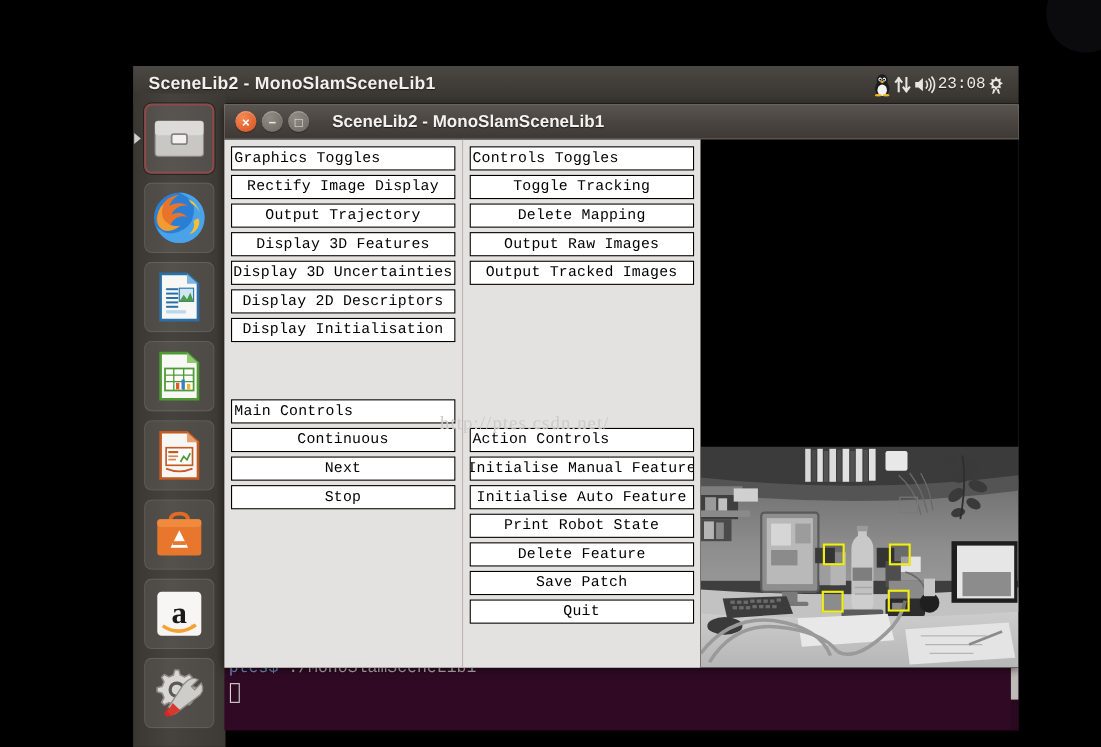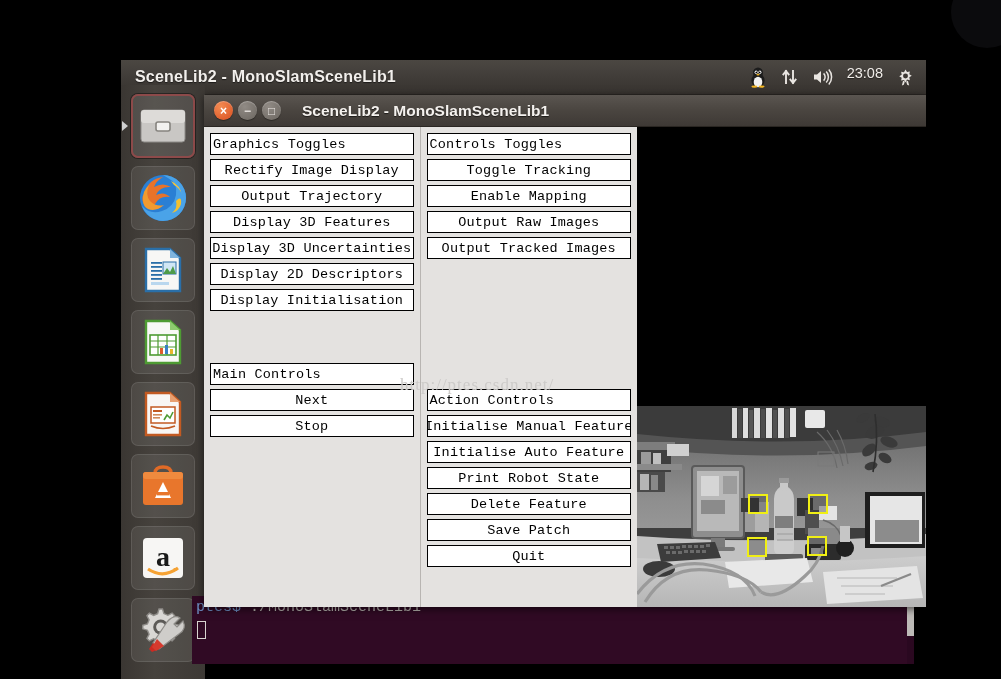--- a/index.html
+++ b/index.html
@@ -26,21 +26,21 @@
     background: linear-gradient(180deg,#4b4742 0%,#413d39 48%,#37332f 100%);
     display: flex; align-items: center;
     border-bottom: 1px solid #2b2724;
   }
   .unity-title {
     color: #f2efec; font-size: 16px; font-weight: bold;
     letter-spacing: .2px; margin-left: 14px;
     text-shadow: 0 1px 1px rgba(0,0,0,.55);
     white-space: nowrap;
   }
-  .tray { margin-left: auto; display: flex; align-items: flex-start; gap: 13px; padding-right: 11px; }
+  .tray { margin-left: auto; display: flex; align-items: center; padding-right: 11px; font-family: Liberation Mono, monospace; }
   .tray-item { display: flex; align-items: center; justify-content: center; height: 24px; }
   .tray-clock { color: #f0ece8; font-size: 14.5px; text-shadow: 0 1px 1px rgba(0,0,0,.5); }
 
   
   .launcher {
     position: absolute; left: 121px; top: 85px;
     width: 84px; height: 594px;
     background: linear-gradient(90deg,#3a3632 0%,#46423d 40%,#3d3935 100%);
     padding-top: 2px;
   }
@@ -133,21 +133,21 @@
     background: #000; overflow: hidden;
   }
   
   .camview {
     position: absolute; left: 433px; top: 279px; width: 289px; height: 201px;
     background: #1b1b1b; overflow: hidden;
   }
 
   
   .terminal {
-    position: absolute; left: 192px; top: 596px; width: 722px; height: 68px;
+    position: absolute; left: 204px; top: 596px; width: 722px; height: 68px;
     background: #300a24; overflow: hidden;
   }
   .term-line {
     font-family: "Liberation Mono","DejaVu Sans Mono", monospace;
     font-size: 15px; color: #b6b2ae;
     padding: 3px 0 0 4px; white-space: nowrap;
   }
   .term-prompt { color: #6e8fc4; }
   .term-cursor {
     width: 9px; height: 18px; border: 1px solid #d8d4d0;
@@ -344,31 +344,32 @@
             <div class="xbtn">Display 3D Features</div>
             <div class="xbtn">Display 3D Uncertainties</div>
             <div class="xbtn">Display 2D Descriptors</div>
             <div class="xbtn">Display Initialisation</div>
           </div>
 
           <div style="height:48px"></div>
 
           <div class="ctrl-grp">
             <div class="xbtn hdr">Main Controls</div>
+            <div class="xbtn">Continuous</div>
             <div class="xbtn">Next</div>
             <div class="xbtn">Stop</div>
           </div>
         </div>
 
         <div class="ctrl-col">
 
           <div class="ctrl-grp">
             <div class="xbtn hdr">Controls Toggles</div>
             <div class="xbtn">Toggle Tracking</div>
-            <div class="xbtn">Enable Mapping</div>
+            <div class="xbtn">Delete Mapping</div>
             <div class="xbtn">Output Raw Images</div>
             <div class="xbtn">Output Tracked Images</div>
           </div>
 
           <div style="height:126px"></div>
 
           <div class="ctrl-grp">
             <div class="xbtn hdr">Action Controls</div>
             <div class="xbtn">Initialise Manual Feature</div>
             <div class="xbtn">Initialise Auto Feature</div>

